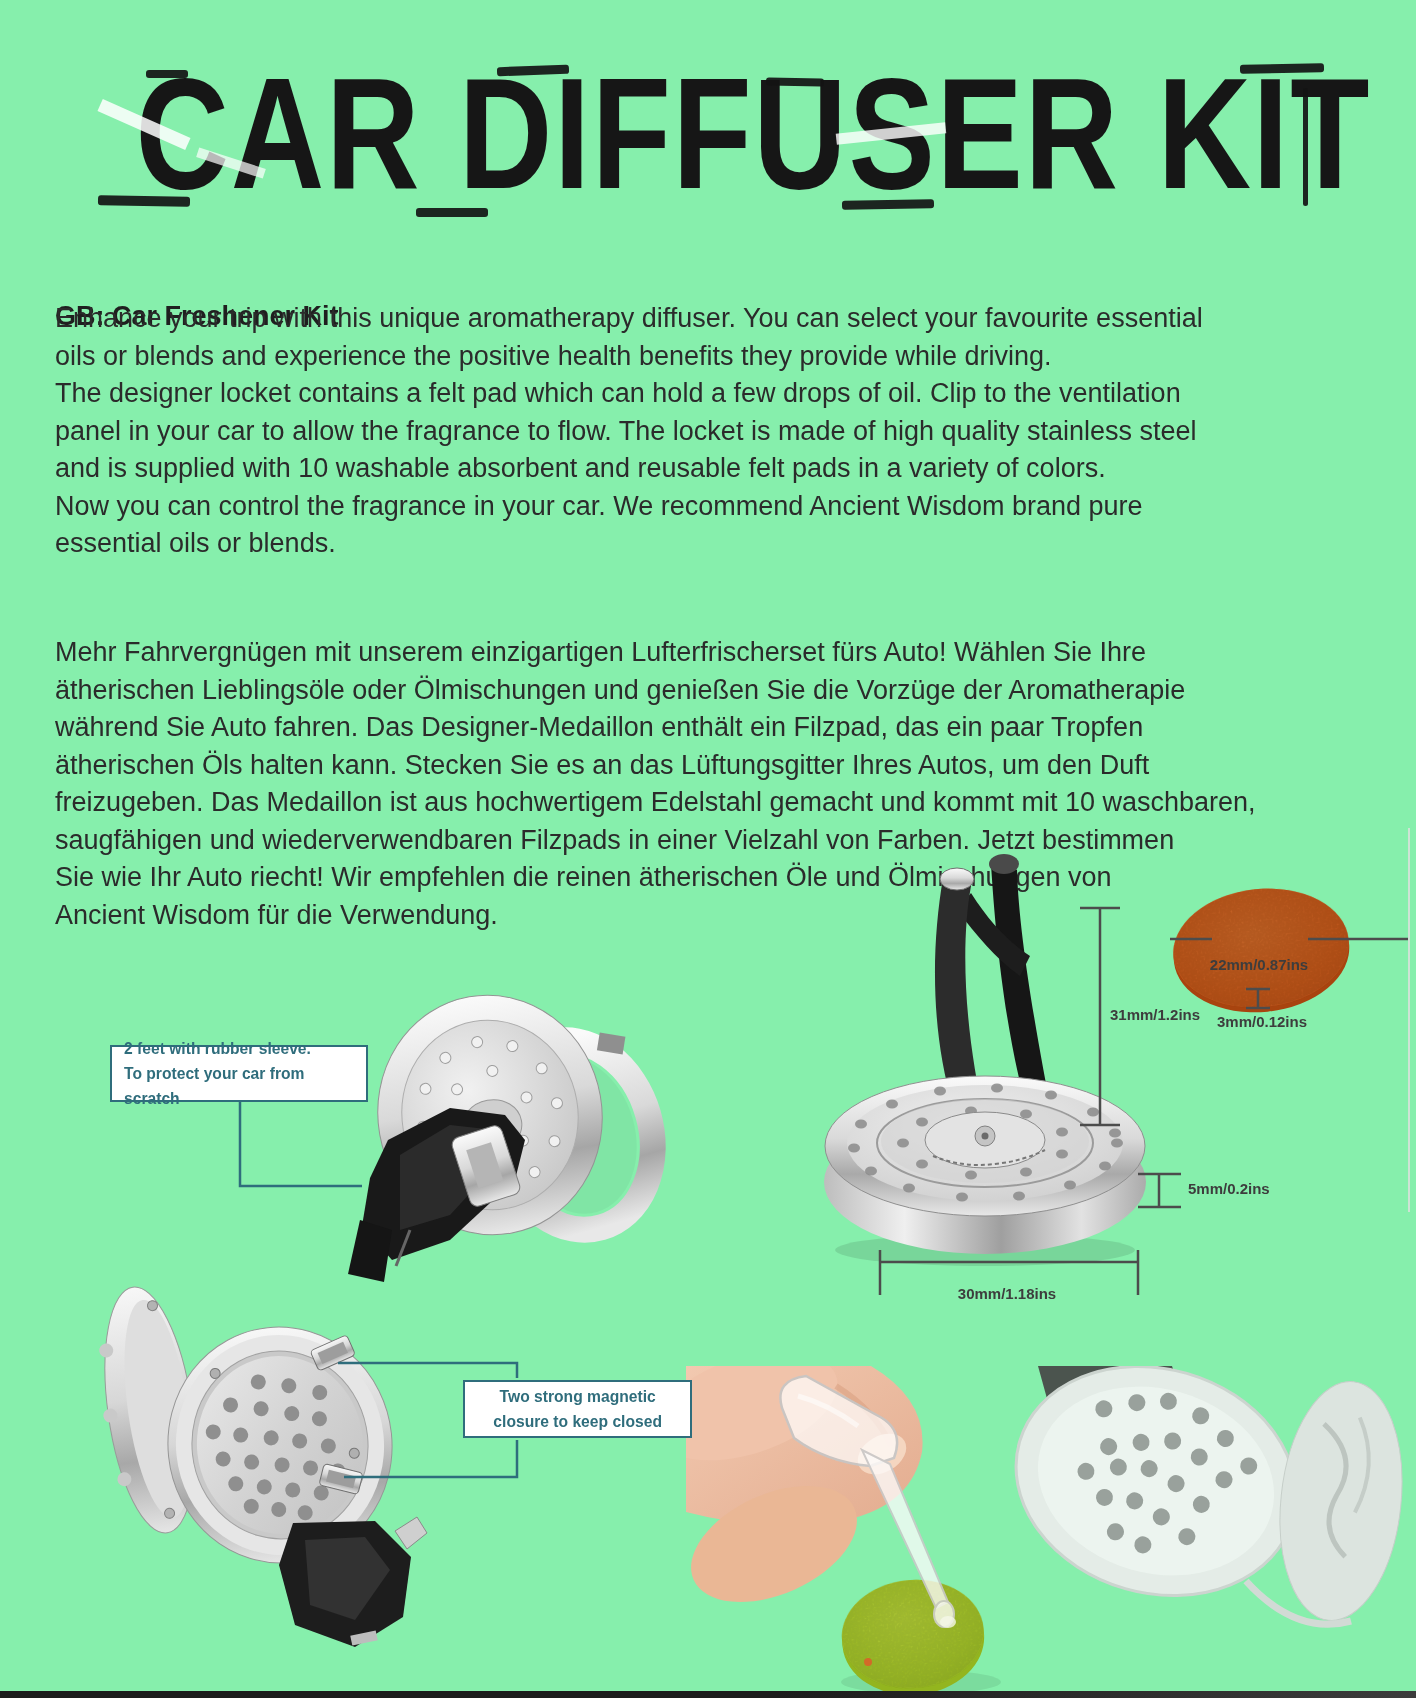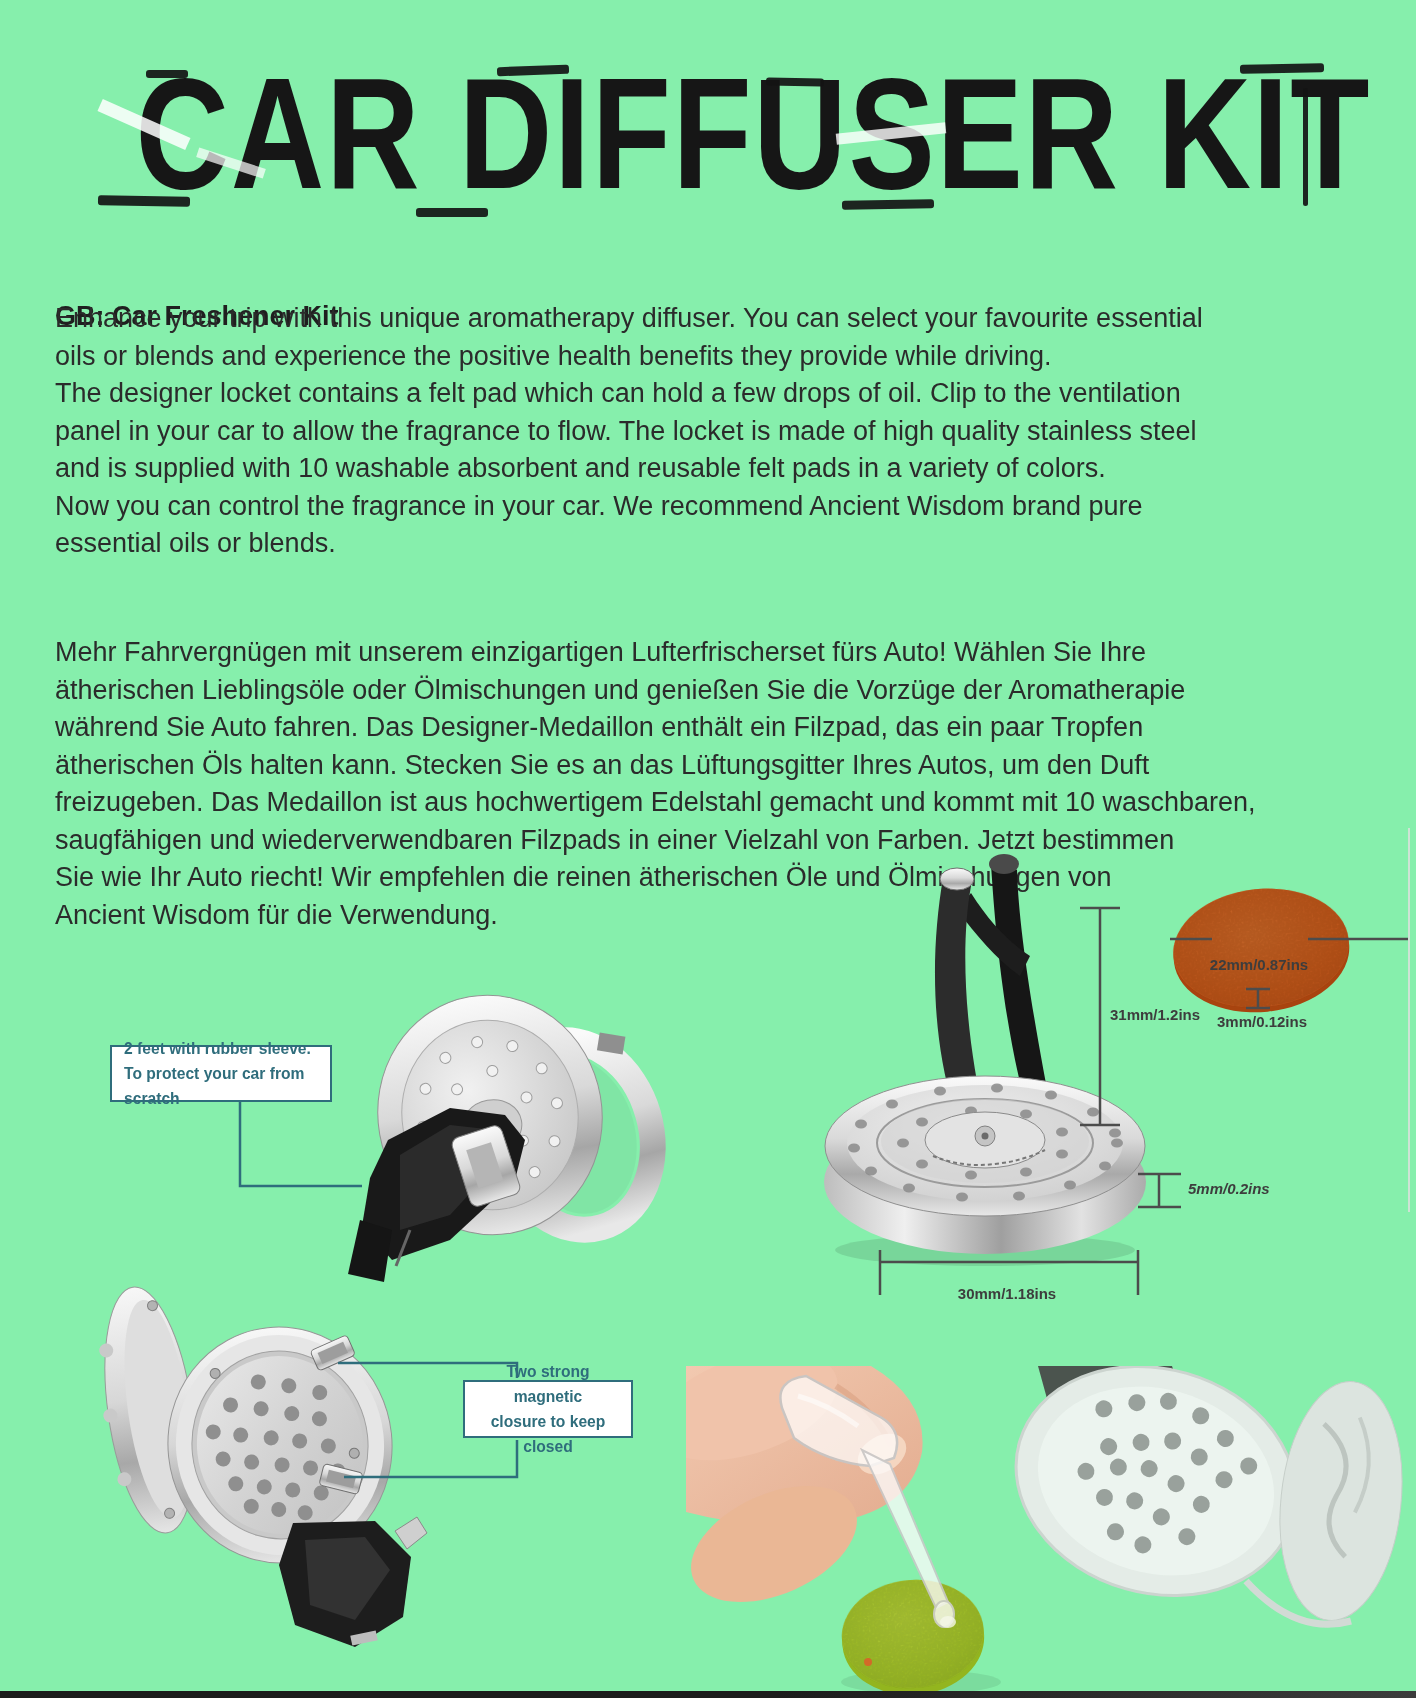--- a/index.html
+++ b/index.html
@@ -28,32 +28,32 @@
   
   .h2{position:absolute;left:55px;font-size:27px;font-weight:700;color:#1f1f1f;line-height:37.5px;white-space:nowrap;margin-top:36px;}
   .para{position:absolute;left:55px;width:1330px;font-size:27px;color:#2b2b2b;line-height:37.5px;white-space:pre-line;}
   .gb-h{top:262px;} .gb-b{top:300px;}
   .de-h{top:597px;} .de-b{top:634px;}
 
   
   .co{position:absolute;border:2px solid #2f6d7c;background:#fff;box-sizing:border-box;
       color:#2f6d7c;font-weight:700;font-size:17px;line-height:25px;z-index:6;
       display:flex;align-items:center;}
-  .co1{left:110px;top:1045px;width:222px;height:57px;padding-left:12px;text-align:left;}
-  .co2{left:463px;top:1380px;width:170px;height:58px;justify-content:center;text-align:center;}
+  .co1{left:110px;top:1045px;width:258px;height:57px;padding-left:12px;text-align:left;}
+  .co2{left:463px;top:1380px;width:229px;height:58px;justify-content:center;text-align:center;}
   .co-inner{display:inline-block;transform:scaleX(.92);white-space:pre-line;}
   .co1 .co-inner{transform-origin:left center;}
   .co2 .co-inner{transform-origin:center center;}
 
   
   .dim{position:absolute;font-size:15px;font-weight:700;color:#3d3d3d;z-index:6;white-space:nowrap;}
   .d31{left:1110px;top:1006px;}
   .d22{left:1259px;top:929px;transform:translateX(-50%);margin-top:27px;}
   .d3{left:1262px;top:1013px;transform:translateX(-50%);}
-  .d5{left:1188px;top:1180px;font-style:italic;}
+  .d5{left:1188px;top:1180px;}
   .d30{left:1007px;top:1285px;transform:translateX(-50%);}
 
   
   .ph{position:absolute;z-index:2;}
   #overlay{position:absolute;left:0;top:0;z-index:5;pointer-events:none;}
   .edge-line{position:absolute;left:1408px;top:828px;width:0;height:384px;border-left:2px solid #e0e0e0;opacity:.8;z-index:1;}
   .bottom-bar{position:absolute;left:0;top:1691px;width:1416px;height:7px;
               background:linear-gradient(to right,#1c1c1c 55%,#3c3c3c 100%);z-index:7;}
 </style>
 </head>

